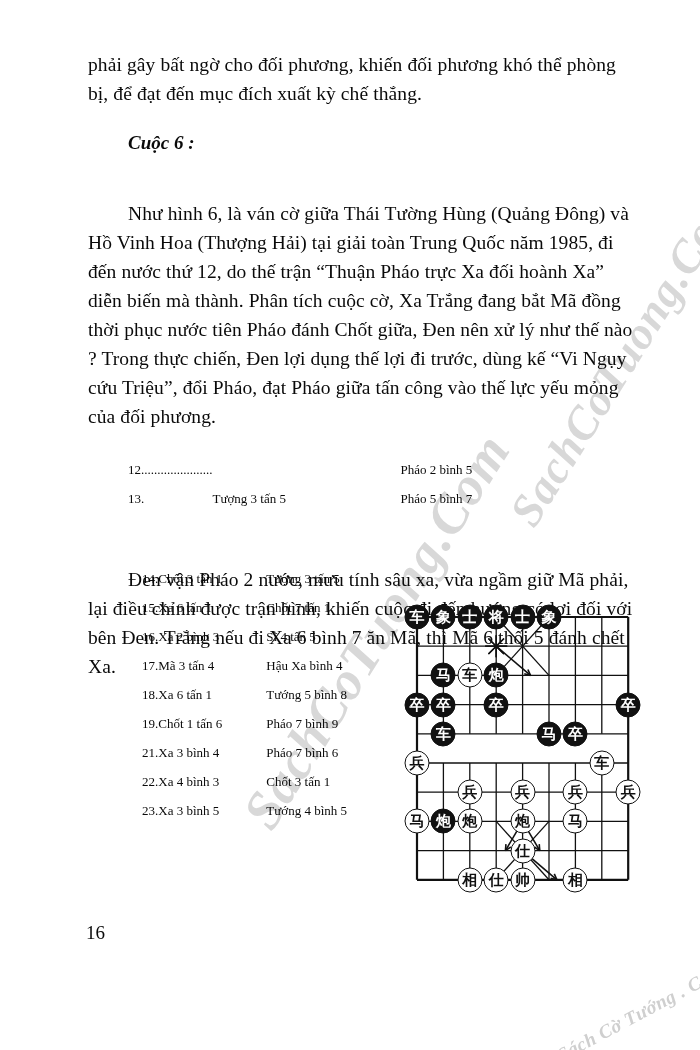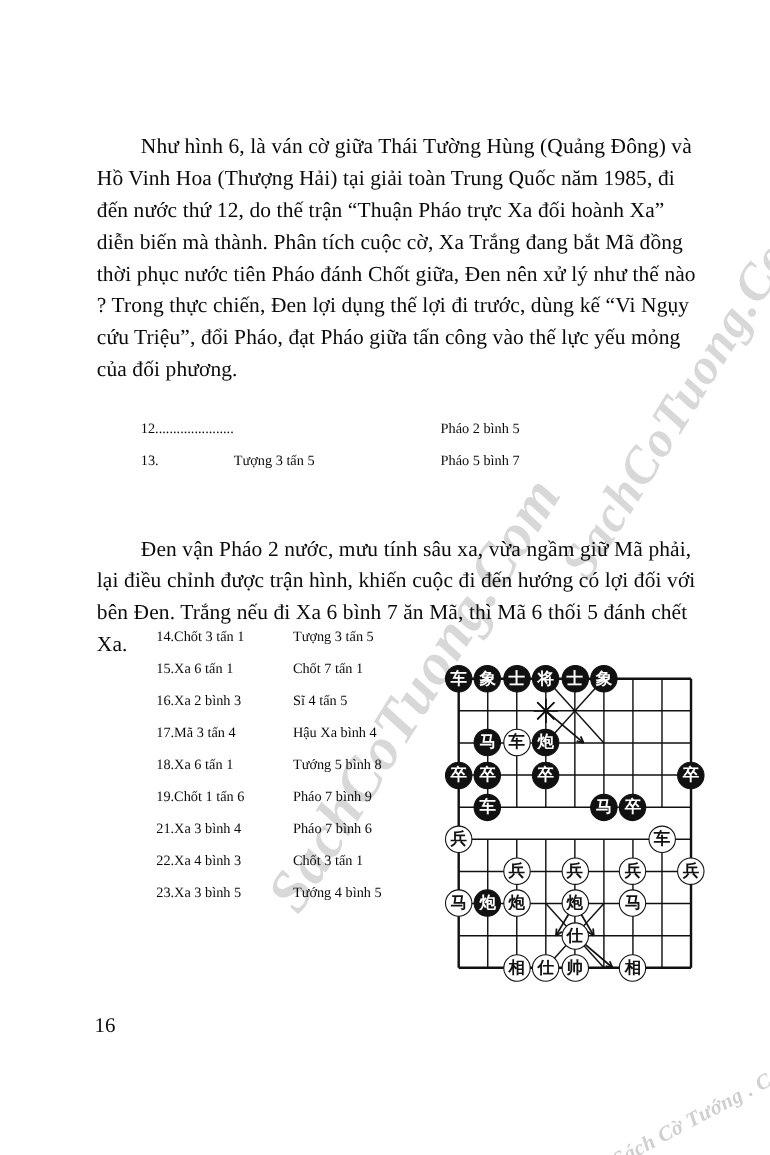--- a/index.html
+++ b/index.html
@@ -167,23 +167,25 @@
 <body>
 
 <div class="page">
 
   <div class="wm wm-a">SachCoTuong.Com</div>
   <div class="wm wm-b">SachCoTuong.Com</div>
   <div class="wm wm-c">Sách Cờ Tướng . Com</div>
 
   <div class="textcol">
 
+    <p class="para">phải gây bất ngờ cho đối phương, khiến đối phương khó thể phòng bị, để đạt đến mục đích xuất kỳ chế thắng.</p>
 
     <div class="gap-md"></div>
 
+    <p class="section-head">Cuộc 6 :</p>
 
     <div class="gap-sm"></div>
 
     <p class="para indent">Như hình 6, là ván cờ giữa Thái Tường Hùng (Quảng Đông) và Hồ Vinh Hoa (Thượng Hải) tại giải toàn Trung Quốc năm 1985, đi đến nước thứ 12, do thế trận “Thuận Pháo trực Xa đối hoành Xa” diễn biến mà thành. Phân tích cuộc cờ, Xa Trắng đang bắt Mã đồng thời phục nước tiên Pháo đánh Chốt giữa, Đen nên xử lý như thế nào ? Trong thực chiến, Đen lợi dụng thế lợi đi trước, dùng kế “Vi Ngụy cứu Triệu”, đổi Pháo, đạt Pháo giữa tấn công vào thế lực yếu mỏng của đối phương.</p>
 
     <div class="gap-md"></div>
 
     <table class="movelist movelist-early">
       <tbody>
         <tr>

